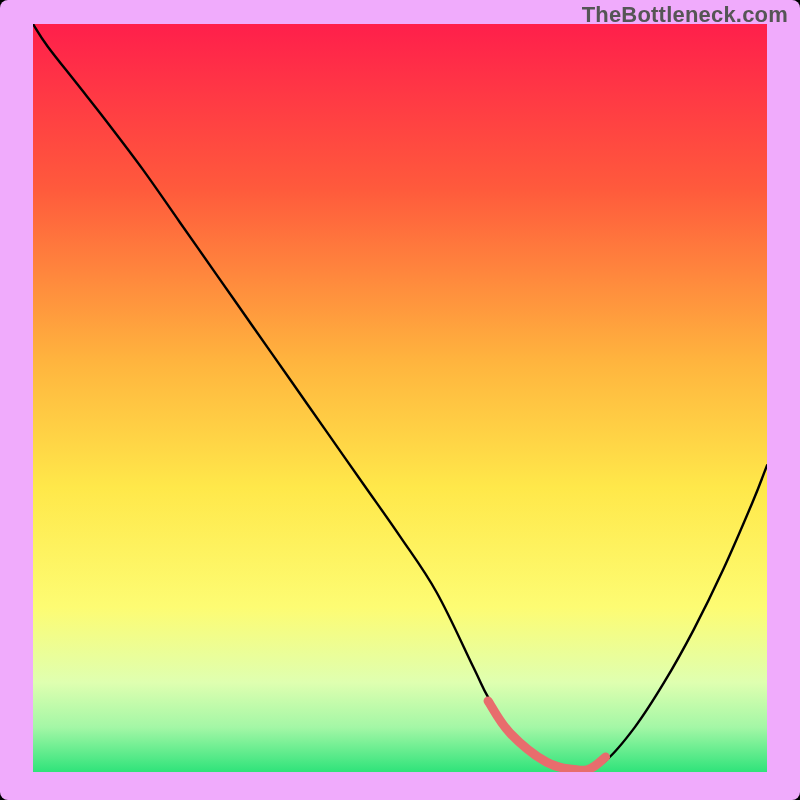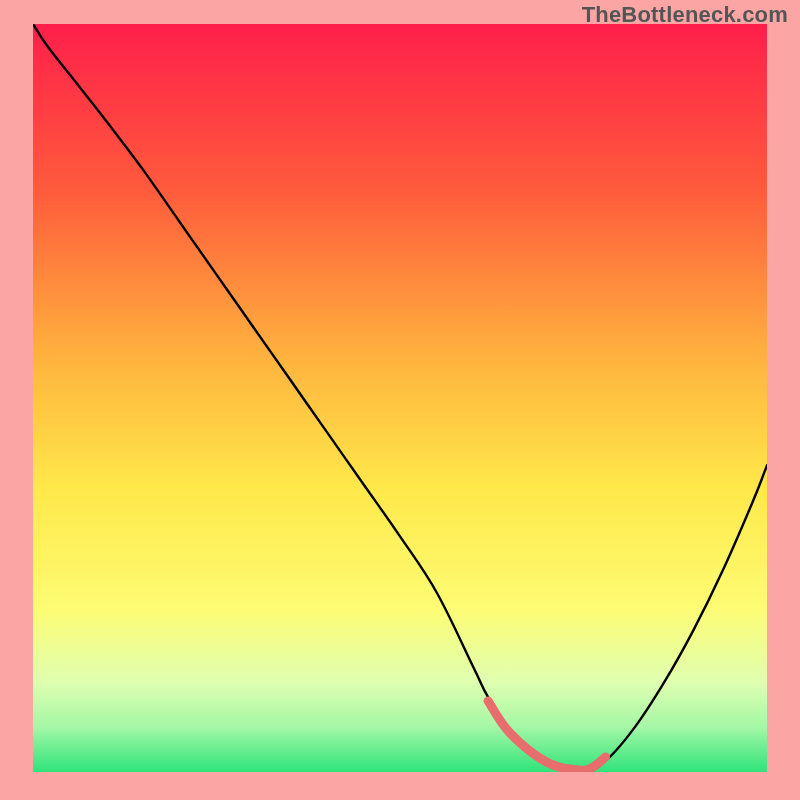--- a/index.html
+++ b/index.html
@@ -1,17 +1,17 @@
 <!DOCTYPE html>
 <html><head>
 <meta charset="utf-8">
 <style>
   * { margin: 0; padding: 0; box-sizing: border-box; }
   html, body { width: 800px; height: 800px; background: #000; overflow: hidden; }
-  .frame { position: relative; width: 800px; height: 800px; background: #fca5a5; }
+  .frame { position: relative; width: 800px; height: 800px; background: #f0abfc; border-radius: 8px; }
   .watermark {
     position: absolute;
     top: 2px;
     right: 12px;
     font-family: Arial, Helvetica, sans-serif;
     font-size: 22px;
     font-weight: 600;
     color: #555;
     letter-spacing: 0.2px;
     z-index: 5;

